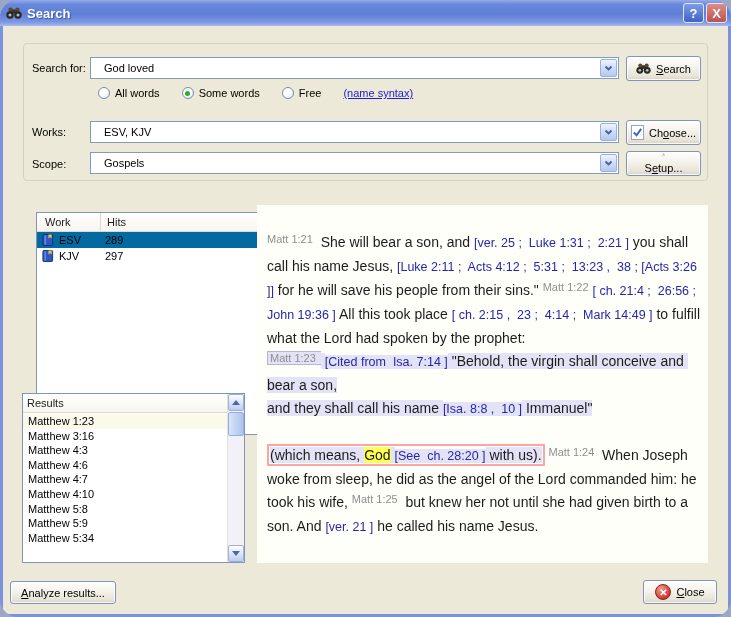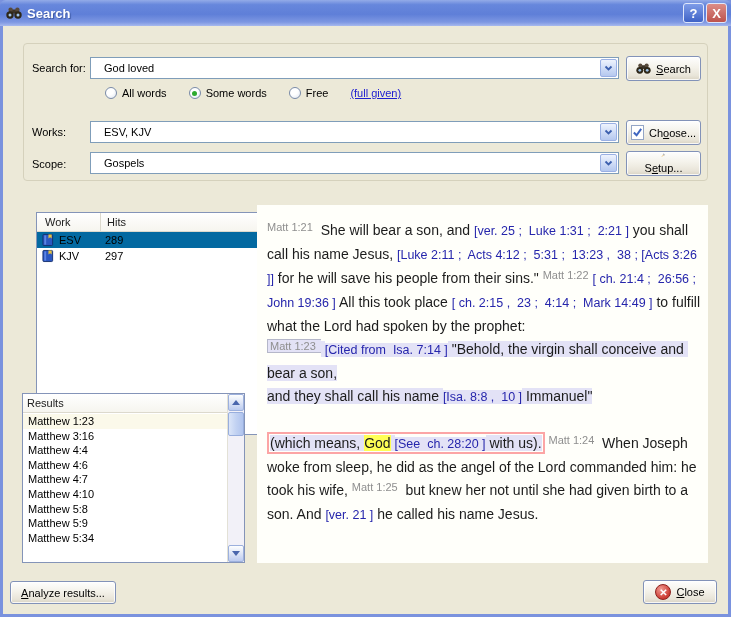--- a/index.html
+++ b/index.html
@@ -1,17 +1,17 @@
 <!DOCTYPE html>
 <html><head>
 <meta charset="utf-8">
 <style>
   html,body{margin:0;padding:0;background:#9aa8c8;}
   *{box-sizing:border-box;}
-  .window{position:relative;width:731px;height:617px;background:#7a92de;font-family:"Liberation Sans",sans-serif;overflow:hidden;}
+  .window{position:relative;width:731px;height:617px;background:#7a92de;font-family:"Liberation Sans",sans-serif;overflow:hidden;border-radius:18px;}
   .titlebar{position:absolute;left:0;top:0;right:0;height:26px;border-radius:6px 6px 0 0;
     background:linear-gradient(180deg,#93abe8 0%,#6787dc 18%,#5f7fd8 55%,#7d97e2 85%,#a7b9ee 100%);
     display:flex;align-items:center;padding:0 4px 0 6px;}
   .titlebar .title{color:#fff;font-weight:bold;font-size:13px;margin-left:5px;text-shadow:1px 1px 1px #3a55a0;flex:1;}
   .tbtn{width:21px;height:20px;border:1px solid #dfe7fb;border-radius:3px;color:#fff;font-weight:bold;
     font-size:13px;display:flex;align-items:center;justify-content:center;margin-left:2px;cursor:pointer;}
   .tbtn.help{background:linear-gradient(180deg,#7e9ce8,#3f63c6);}
   .tbtn.close{background:linear-gradient(180deg,#dc8d87,#bd534d);}
   .client{position:absolute;left:3px;right:3px;top:26px;bottom:3px;background:#ece9d8;}
 
@@ -20,21 +20,21 @@
   .combo{position:absolute;height:22px;background:#fff;border:1px solid #7f9db9;font-size:11px;color:#000;
     display:flex;align-items:center;padding-left:13px;}
   .combo .cval{flex:1;}
   .combo .drop{position:absolute;top:1px;right:1px;bottom:1px;width:17px;border:1px solid #9ab0e4;border-radius:2px;
     background:linear-gradient(180deg,#eef3fd,#cbd9f5 60%,#b5c8ef);display:flex;align-items:center;justify-content:center;cursor:pointer;}
   .xpbtn{position:absolute;border:1px solid #8292b8;border-radius:3px;font-size:11px;color:#000;cursor:pointer;
     background:linear-gradient(180deg,#fefefe,#f4f2ea 45%,#e8e4d8 82%,#d9d3c3);box-shadow:inset 0 0 0 1px #ffffffcc;
     display:flex;align-items:center;justify-content:center;gap:5px;}
   .xpbtn u{text-decoration:underline;}
 
-  .radio-row{position:absolute;left:97px;top:87px;display:flex;align-items:center;font-size:11px;gap:6px;padding-left:8px;}
+  .radio-row{position:absolute;left:90px;top:87px;display:flex;align-items:center;font-size:11px;gap:6px;padding-left:8px;}
   .radio{width:12px;height:12px;border:1px solid #7a8ba8;border-radius:50%;background:radial-gradient(circle at 35% 30%,#ffffff 40%,#dde4ef);
     display:flex;align-items:center;justify-content:center;cursor:pointer;}
   .radio .dot{width:5px;height:5px;border-radius:50%;background:#2eaa2e;display:none;}
   .radio.sel .dot{display:block;}
   .radio-opt{display:flex;align-items:center;gap:5px;margin-right:16px;}
   .syntax-link{color:#2020d0;text-decoration:underline;cursor:pointer;}
 
   .panel{position:absolute;background:#fff;border:1px solid #8494b8;}
   .phead{height:19px;border-bottom:1px solid #dcd9cd;background:linear-gradient(180deg,#ffffff,#f6f5ef);
     font-size:11px;color:#202020;display:flex;align-items:center;}
@@ -52,21 +52,21 @@
   .sb{position:absolute;top:0;right:0;bottom:0;width:17px;background:#f2f1f8;border-left:1px solid #e3e1d6;}
   .sbtn{position:absolute;left:0;width:16px;height:17px;border:1px solid #9cb0dd;border-radius:2px;cursor:pointer;
     background:linear-gradient(180deg,#fdfefe,#d7e0f5 60%,#bccbf0);display:flex;align-items:center;justify-content:center;}
   .sbtn.up{top:0;} .sbtn.down{bottom:0;}
   .chev-up{width:0;height:0;border-left:4px solid transparent;border-right:4px solid transparent;border-bottom:5px solid #4a66ad;}
   .chev-down{width:0;height:0;border-left:4px solid transparent;border-right:4px solid transparent;border-top:5px solid #4a66ad;}
   .thumb{position:absolute;top:18px;left:0;width:16px;height:24px;border:1px solid #98aedd;border-radius:2px;cursor:pointer;
     background:linear-gradient(90deg,#dbe5f8,#c2d2f2 50%,#b0c4ee);}
 
   .textpanel{position:absolute;left:257px;top:205px;width:451px;height:358px;background:#fffffa;border:none;overflow:hidden;}
-  .passage{padding:14px 7px 0 10px;font-size:14px;line-height:23px;color:#1c1c1c;white-space:pre-wrap;}
+  .passage{padding:14px 7px 0 10px;font-size:14px;line-height:23px;color:#1c1c1c;white-space:pre-wrap;margin-top:12px;}
   .seg-vref{font-size:11px;color:#8f8f8f;position:relative;top:-4px;}
   .seg-x{font-size:12.5px;color:#2626ac;cursor:pointer;}
   .hl-lav{background:#e3e2f6;}
   .hl-yel{background:#ffff55;}
   .vbox{border:1px solid #b5b7c9;border-right:none;padding:0 2px;}
   .segbox{border:2px solid #fca5a5;padding:1px 1px;box-decoration-break:clone;-webkit-box-decoration-break:clone;}
 
   .redx{width:16px;height:16px;border-radius:50%;background:radial-gradient(circle at 35% 30%,#f09a92,#cc3c33 70%);
     border:1px solid #8e201c;color:#fff;font-size:10px;font-weight:bold;display:flex;align-items:center;justify-content:center;}
   .checkicon{width:15px;height:15px;background:#fff;border:1px solid #93a5c6;display:flex;align-items:center;justify-content:center;}
@@ -123,21 +123,21 @@
       <span class="radio-opt">
         <span class="radio sel">
           <span class="dot"></span>
         </span>
         <span>Some words</span>
       </span>
       <span class="radio-opt">
         <span class="radio"></span>
         <span>Free</span>
       </span>
-      <span class="syntax-link">(full given)</span>
+      <span class="syntax-link">(name syntax)</span>
     </div>
 
   <span class="lbl" style="left:32px;top:126px;">Works:</span>
   <div class="combo" style="left:90px;top:121px;width:529px;">
     <span class="cval">ESV, KJV</span>
     <span class="drop">
       <svg width="9" height="8" viewBox="0 0 9 8">
           <path d="M1.5 2.5 L4.5 5.5 L7.5 2.5" stroke="#3c5fae" stroke-width="1.8" fill="none"></path>
         </svg>
     </span>
@@ -197,21 +197,21 @@
           <span class="whits">297</span>
         </div>
       </div>
   </div>
 
   <div class="panel" style="left:22px;top:393px;width:223px;height:170px;">
     <div class="phead" style="padding-left:4px;width:205px;">Results</div>
     <div class="rlist" id="results-list">
         <div class="ritem sel">Matthew 1:23</div>
         <div class="ritem">Matthew 3:16</div>
-        <div class="ritem">Matthew 4:4</div>
+        <div class="ritem">Matthew 4:3</div>
         <div class="ritem">Matthew 4:6</div>
         <div class="ritem">Matthew 4:7</div>
         <div class="ritem">Matthew 4:10</div>
         <div class="ritem">Matthew 5:8</div>
         <div class="ritem">Matthew 5:9</div>
         <div class="ritem">Matthew 5:34</div>
       </div>
     <div class="sb">
       <div class="sbtn up">
           <span class="chev-up"></span>

